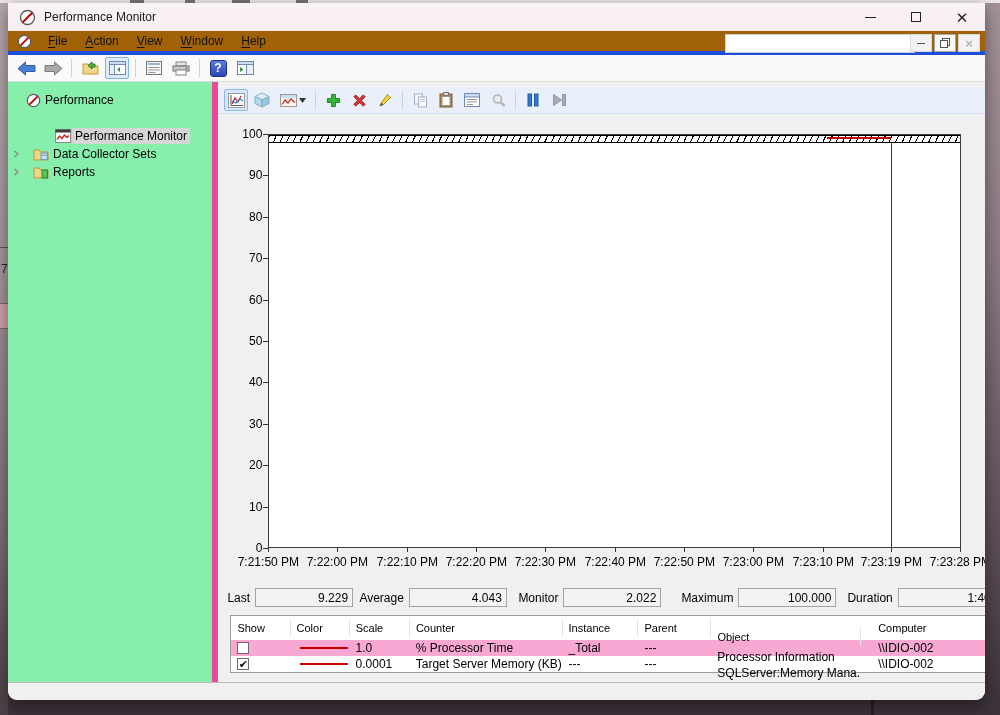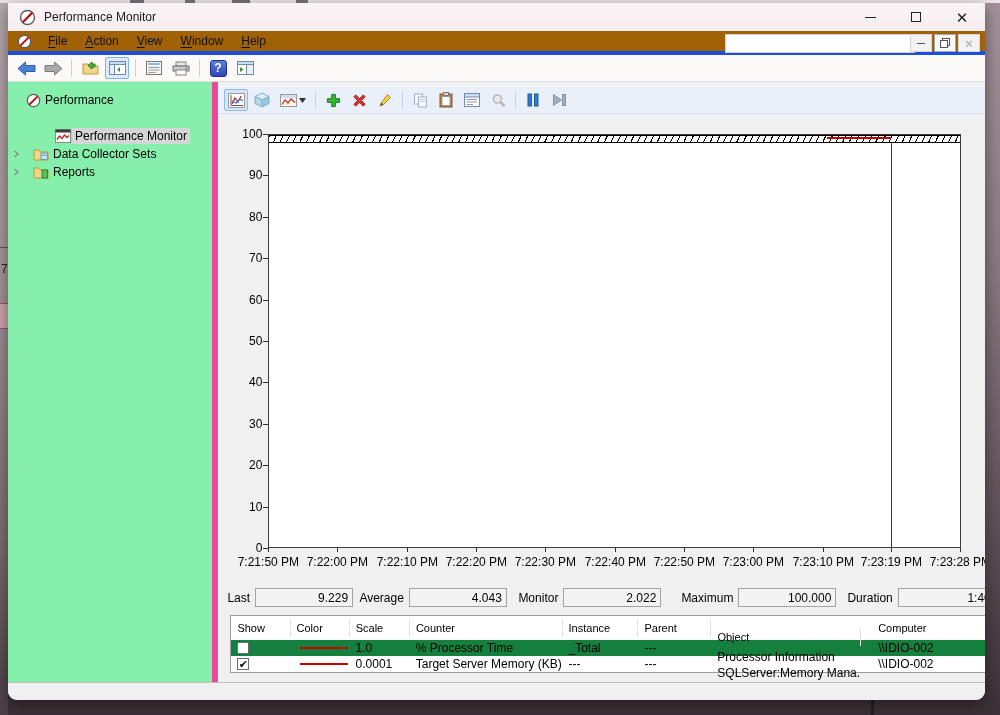--- a/index.html
+++ b/index.html
@@ -84,21 +84,21 @@
 
   .stat { position:absolute; top:506px; height:19px; display:flex; align-items:center; }
   .stat .lbl { font-size:12px; margin-right:5px; }
   .stat .box { width:98px; height:19px; background:#f3f3f3; border:1px solid #a3a3a3;
     font-size:12px; text-align:right; padding:2px 4px 0 0; }
 
   .legend { position:absolute; left:12px; top:533px; width:762px; background:#fff; border:1px solid #9c9c9c; }
   .lg-header { display:flex; height:24px; align-items:center; background:#fff; }
   .lg-header .cell { font-size:11px; padding-left:6px; border-right:1px solid #e2e2e2; height:18px; line-height:18px; }
   .lg-row { display:flex; height:16px; align-items:center; }
-  .lg-row.selected { background:#15803d; }
+  .lg-row.selected { background:#f9a8d4; }
   .cell { overflow:hidden; white-space:nowrap; }
   .c0{width:60px;} .c1{width:60px;} .c2{width:61px;} .c3{width:155px;} .c4{width:77px;} .c5{width:74px;} .c6{width:152px;margin-top:17px;} .c7{width:121px; border-right:none !important;margin-left:11px;}
   .lg-row .cell { font-size:12px; padding-left:6px; }
   .checkbox { width:12px; height:12px; border:1px solid #6b6b6b; background:#fff; margin-left:6px;
     display:flex; align-items:center; justify-content:center; font-size:11px; line-height:10px; color:#111; }
   .colorline { width:48px; height:2px; margin-left:10px; }
 
   .bottom-strip { position:absolute; left:0; top:679px; width:100%; height:18px; background:#f0f0f0;
     border-top:1px solid #bdbdbd; border-radius:0 0 9px 9px; }
   svg { display:block; }

